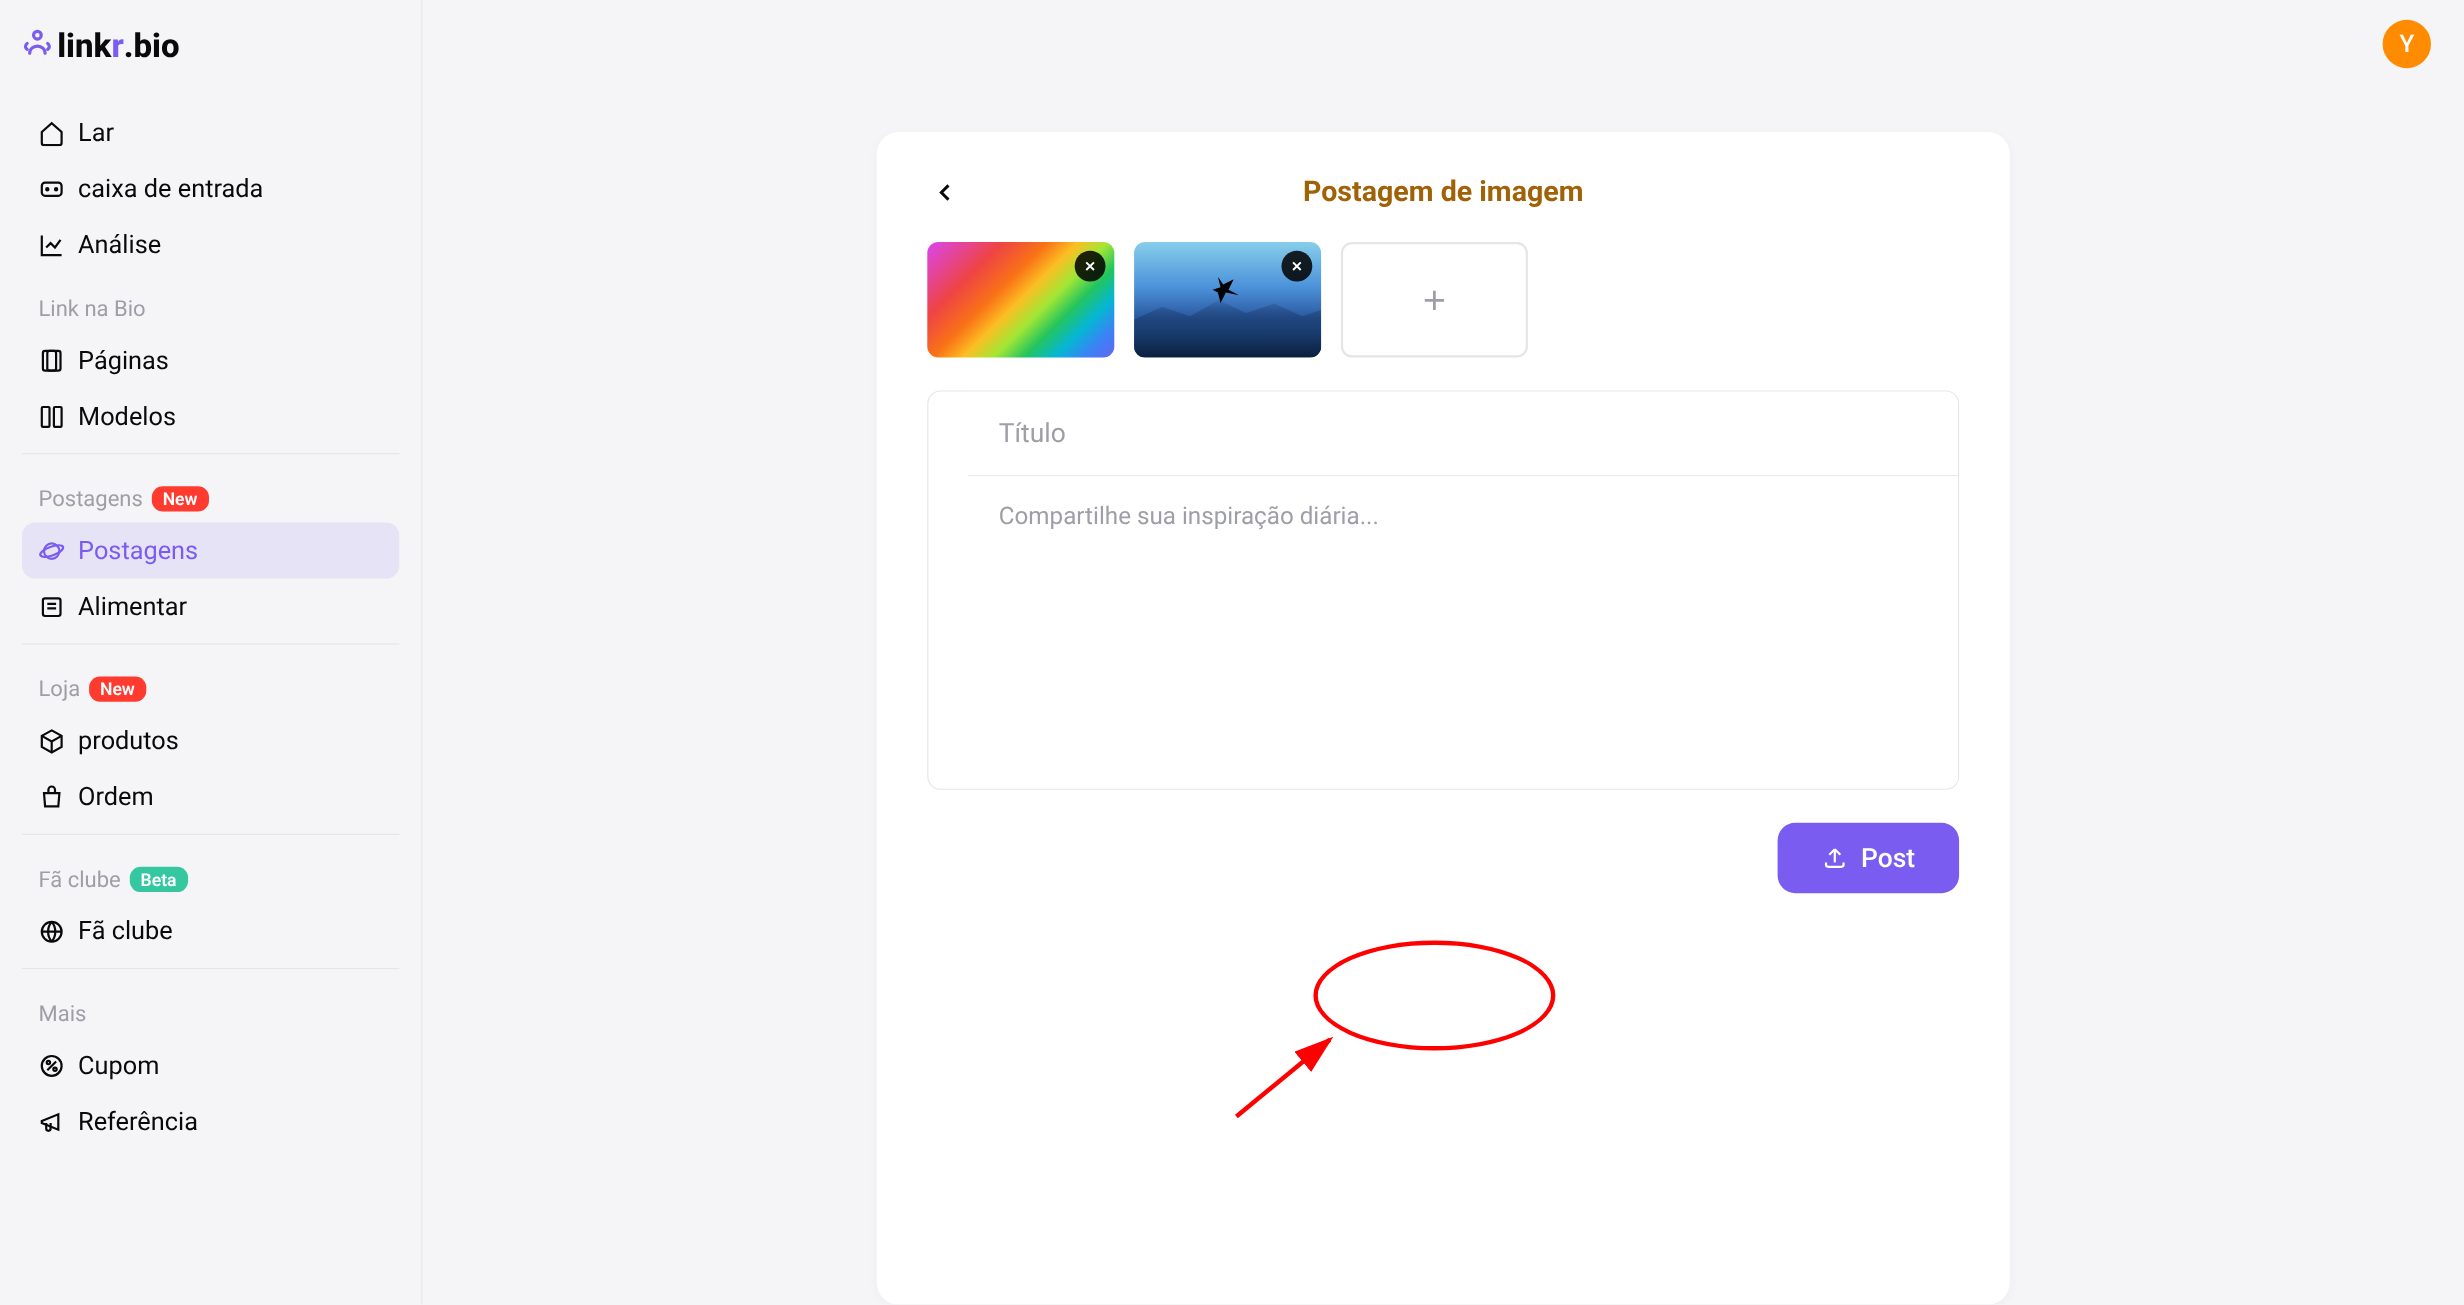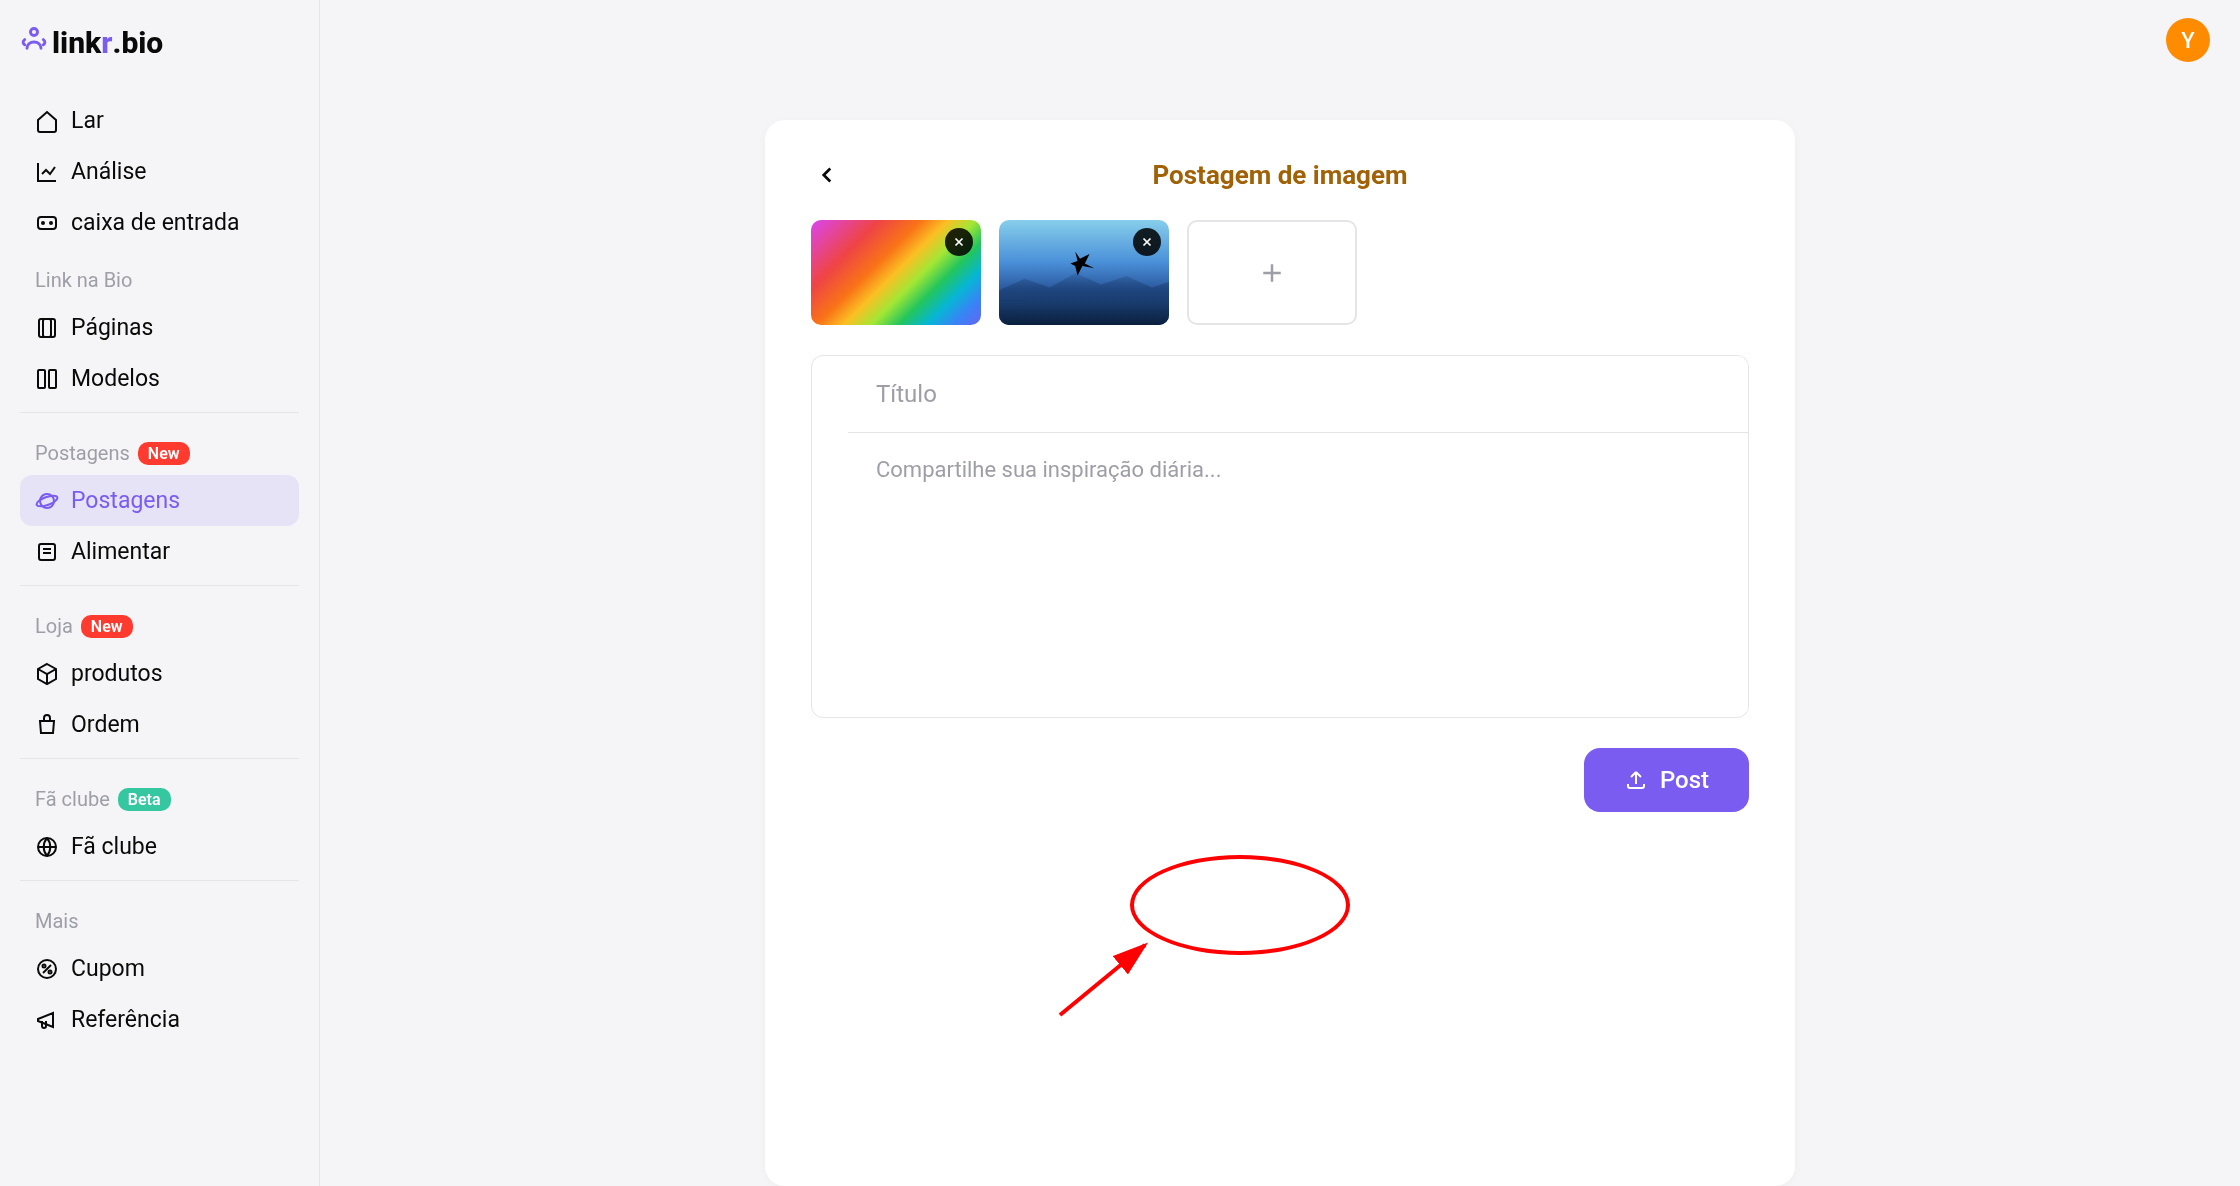--- a/index.html
+++ b/index.html
@@ -14,21 +14,21 @@
       height: 1186px;
       overflow: hidden;
       position: relative;
     }
     .container {
       display: flex;
       width: 100%;
       height: 100%;
     }
     .sidebar {
-      width: 320px;
+      width: 384px;
       background: #f5f5f7;
       padding: 20px 20px;
       border-right: 1px solid #e5e5e7;
     }
     .logo {
       display: flex;
       align-items: center;
       font-size: 30px;
       font-weight: 800;
       color: #0a0a0a;
@@ -281,35 +281,35 @@
       <span class="icon">
         <svg width="24" height="24" viewBox="0 0 24 24" fill="none" stroke="currentColor" stroke-width="2">
             <path d="M3 11l9-8 9 8v10a2 2 0 01-2 2H5a2 2 0 01-2-2V11z"></path>
           </svg>
       </span>
       <span>Lar</span>
     </div>
     <div class="nav-item">
       <span class="icon">
         <svg width="24" height="24" viewBox="0 0 24 24" fill="none" stroke="currentColor" stroke-width="2">
-            <path d="M3 3v18h18"></path>
-            <path d="M7 14l4-4 4 4 5-7"></path>
-          </svg>
-      </span>
-      <span>Análise</span>
-    </div>
-    <div class="nav-item">
-      <span class="icon">
-        <svg width="24" height="24" viewBox="0 0 24 24" fill="none" stroke="currentColor" stroke-width="2">
             <rect x="3" y="6" width="18" height="12" rx="3"></rect>
             <circle cx="8" cy="12" r="1" fill="currentColor"></circle>
             <circle cx="16" cy="12" r="1" fill="currentColor"></circle>
           </svg>
       </span>
       <span>caixa de entrada</span>
+    </div>
+    <div class="nav-item">
+      <span class="icon">
+        <svg width="24" height="24" viewBox="0 0 24 24" fill="none" stroke="currentColor" stroke-width="2">
+            <path d="M3 3v18h18"></path>
+            <path d="M7 14l4-4 4 4 5-7"></path>
+          </svg>
+      </span>
+      <span>Análise</span>
     </div>
 
     <div id="sections">
         <div class="nav-section-header">
           <span>Link na Bio</span>
         </div>
         <div class="nav-item">
           <span class="icon">
             <svg width="24" height="24" viewBox="0 0 24 24" fill="none" stroke="currentColor" stroke-width="2">
               <rect x="4" y="3" width="12" height="18" rx="2"></rect>

